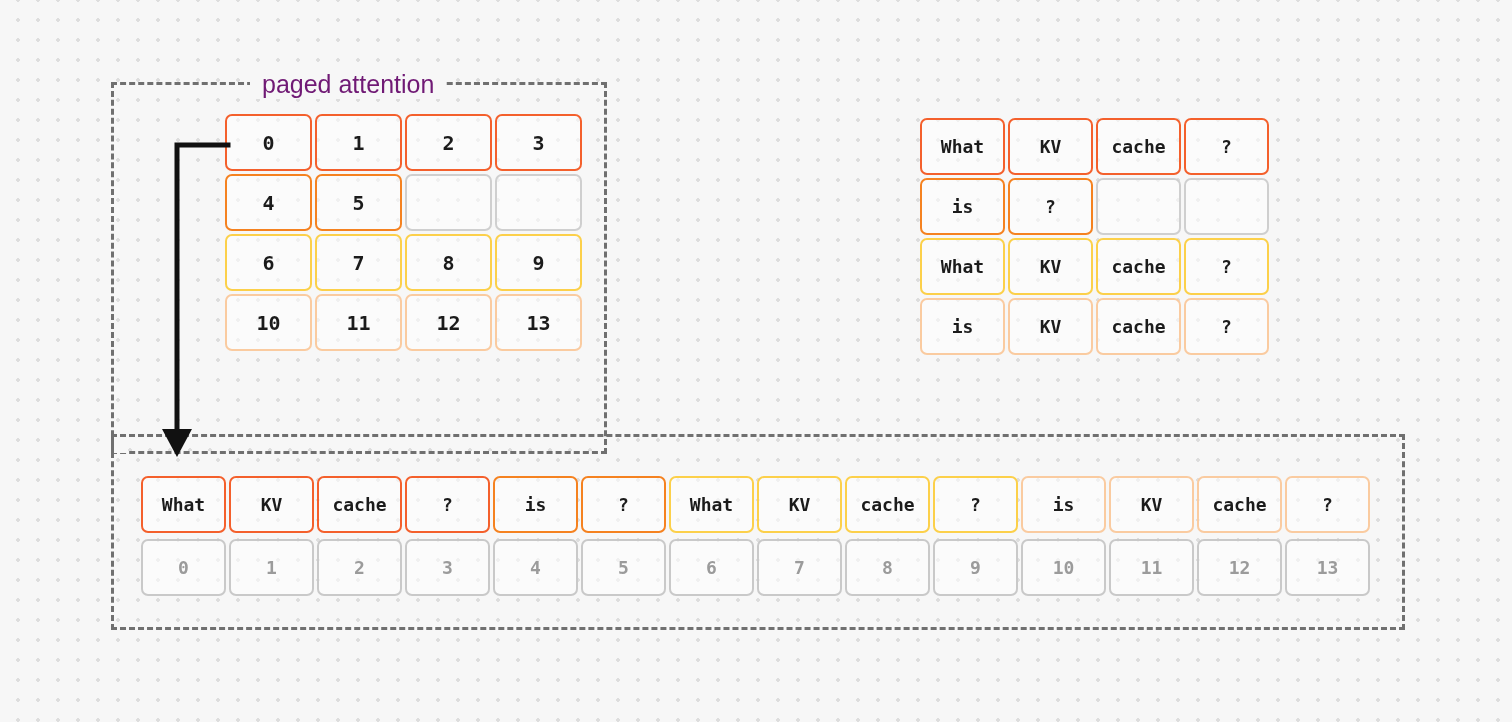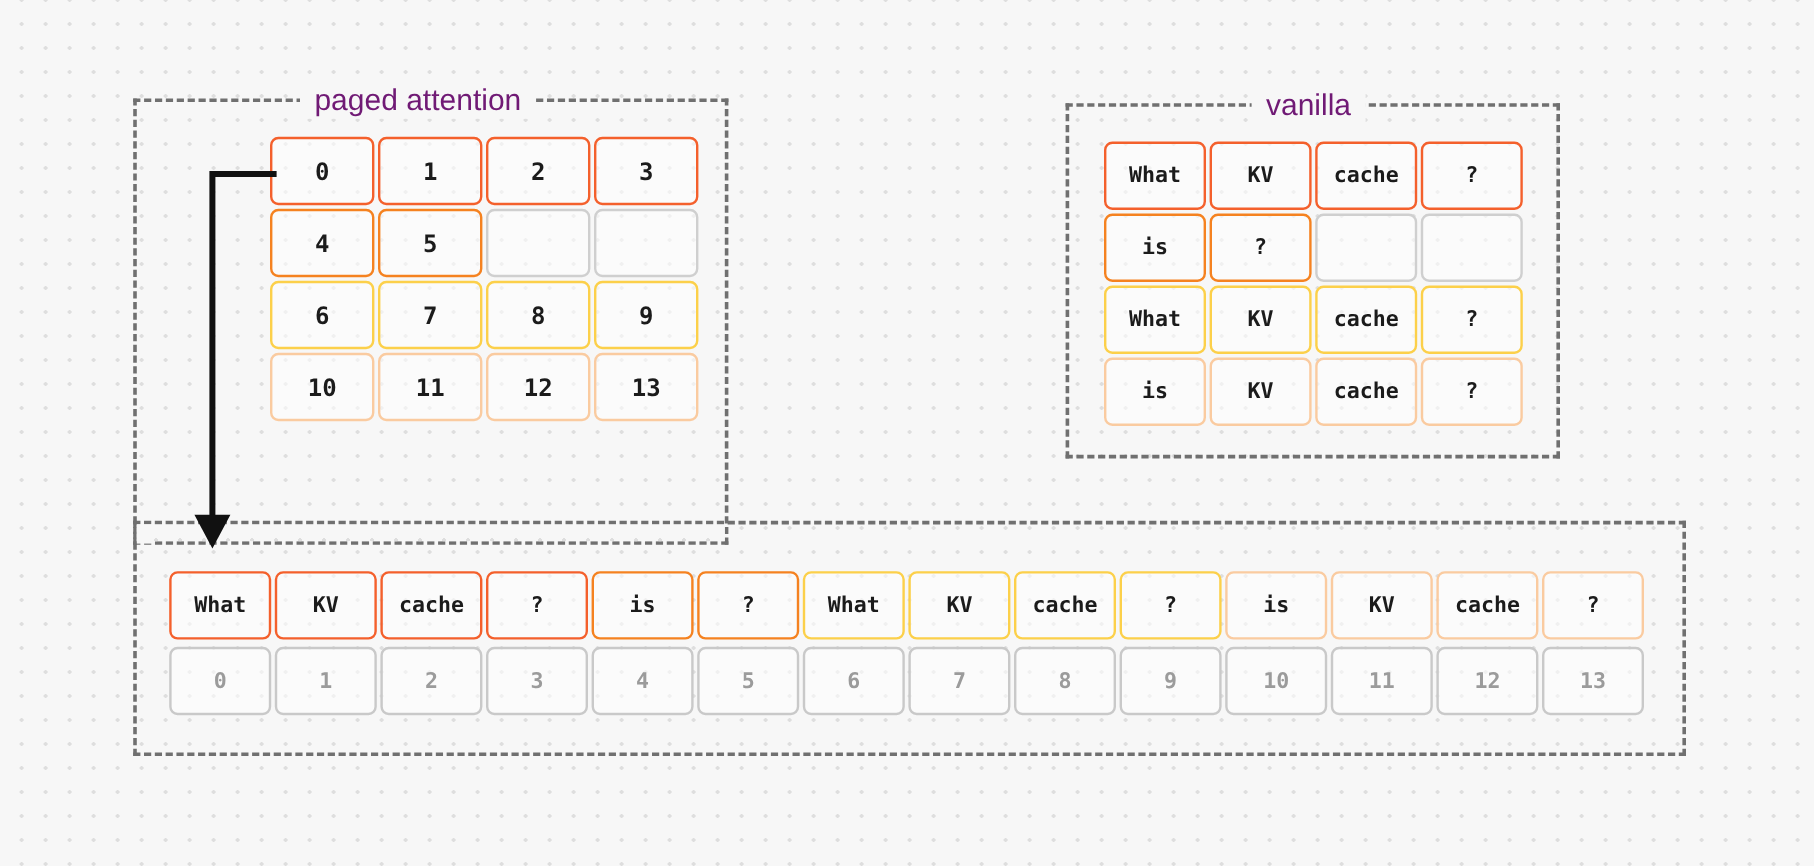--- a/index.html
+++ b/index.html
@@ -132,23 +132,20 @@
 </style>
 </head>
 <body>
 
 <div id="stage">
 
   <div class="dashbox" id="paged-box">
     <div class="box-title">paged attention</div>
   </div>
 
-  <div class="dashbox" id="vanilla-box">
-    <div class="box-title">vanilla</div>
-  </div>
 
   <div class="dashbox" id="bottom-box"></div>
 
   <div class="mask" style="left:114px; top:437px; width:490px; height:14px; background-position:-114px -437px;"></div>
   <div class="mask" style="left:114px; top:437px; width:14px; height:16px; background-position:-114px -437px;"></div>
 
   <div id="paged-grid">
       <div class="cell" style="border-color: rgb(244, 96, 44);">
         <span>0</span>
       </div>

